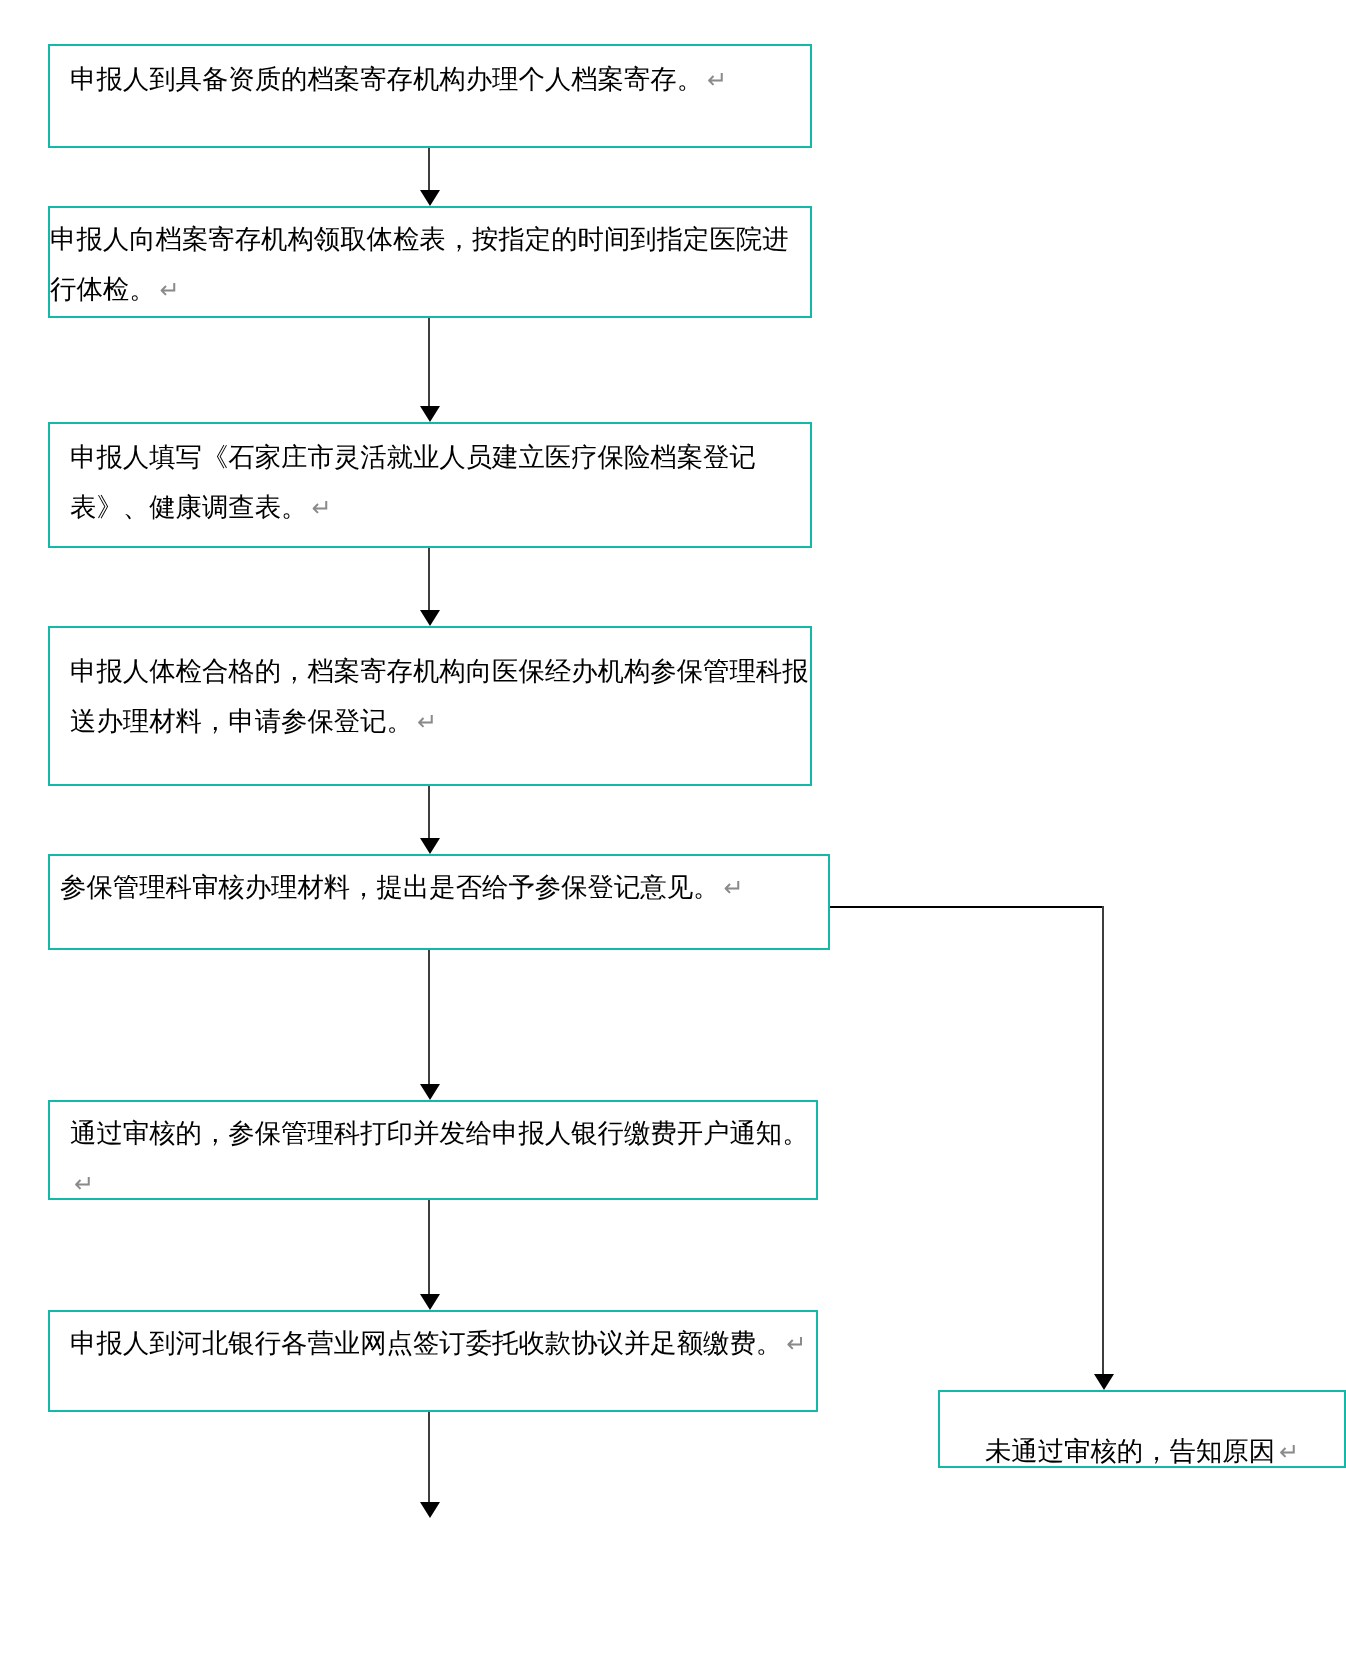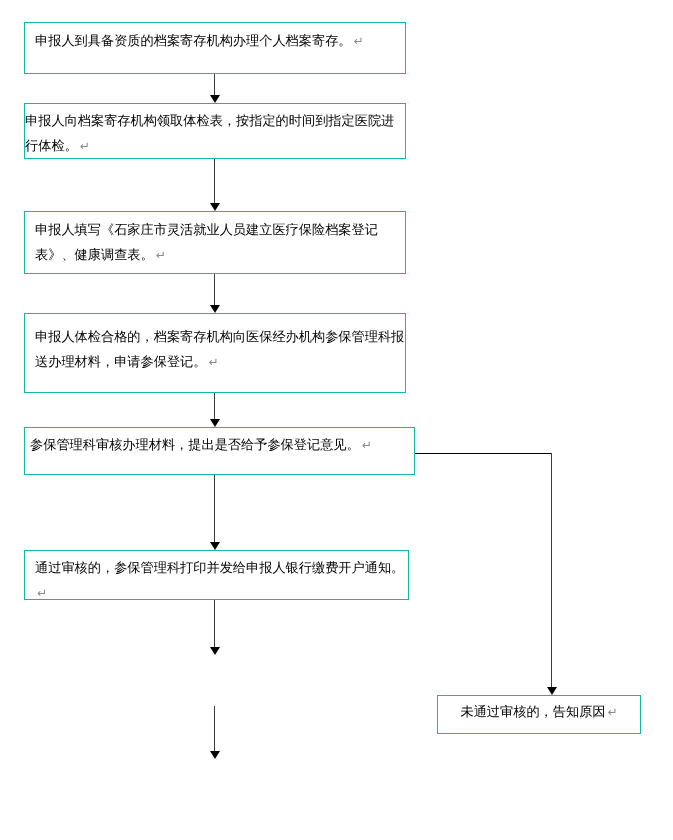--- a/index.html
+++ b/index.html
@@ -77,14 +77,15 @@
     <div class="arrow-down" style="left: 210px; top: 751px;"></div>
     <div class="hline" style="left: 415px; top: 453px; width: 137px;"></div>
     <div class="vline" style="left: 551px; top: 453px; height: 235px;"></div>
     <div class="arrow-down" style="left: 547px; top: 687px;"></div>
     <div class="node" style="left: 24px; top: 22px; width: 382px; height: 52px; padding-left: 10px; padding-top: 5px; text-align: left;"><span class="txt" style="display: inline;">申报人到具备资质的档案寄存机构办理个人档案寄存。</span><span class="pilcrow" style="margin-left: 2px;">↵</span></div>
     <div class="node" style="left: 24px; top: 103px; width: 382px; height: 56px; padding-left: 0; padding-top: 4px; text-align: left;"><span class="txt" style="display: inline;">申报人向档案寄存机构领取体检表，按指定的时间到指定医院进行体检。</span><span class="pilcrow" style="margin-left: 2px;">↵</span></div>
     <div class="node" style="left: 24px; top: 211px; width: 382px; height: 63px; padding-left: 10px; padding-top: 5px; text-align: left;"><span class="txt" style="display: inline;">申报人填写《石家庄市灵活就业人员建立医疗保险档案登记表》、健康调查表。</span><span class="pilcrow" style="margin-left: 2px;">↵</span></div>
     <div class="node" style="left: 24px; top: 313px; width: 382px; height: 80px; padding-left: 10px; padding-top: 10px; text-align: left;"><span class="txt" style="display: inline;">申报人体检合格的，档案寄存机构向医保经办机构参保管理科报送办理材料，申请参保登记。</span><span class="pilcrow" style="margin-left: 2px;">↵</span></div>
     <div class="node" style="left: 24px; top: 427px; width: 391px; height: 48px; padding-left: 5px; padding-top: 4px; text-align: left;"><span class="txt" style="display: inline;">参保管理科审核办理材料，提出是否给予参保登记意见。</span><span class="pilcrow" style="margin-left: 2px;">↵</span></div>
     <div class="node" style="left: 24px; top: 550px; width: 385px; height: 50px; padding-left: 10px; padding-top: 4px; text-align: left;"><span class="txt" style="display: inline;">通过审核的，参保管理科打印并发给申报人银行缴费开户通知。</span><span class="pilcrow" style="margin-left: 2px;">↵</span></div>
-    <div class="node" style="left: 437px; top: 695px; width: 204px; height: 39px; padding-left: 0px; padding-top: 3px; text-align: center;"><span class="txt" style="display: inline;">未通过审核的，告知原因</span><span class="pilcrow" style="margin-left: 2px;">↵</span></div>
+    <div class="node" style="left: 24px; top: 655px; width: 385px; height: 51px; padding-left: 10px; padding-top: 4px; text-align: left;"><span class="txt" style="display: inline;">申报人到河北银行各营业网点签订委托收款协议并足额缴费。</span><span class="pilcrow" style="margin-left: 2px;">↵</span></div>
+    <div class="node" style="left: 469px; top: 695px; width: 204px; height: 39px; padding-left: 0px; padding-top: 18px; text-align: center;"><span class="txt" style="display: inline;">未通过审核的，告知原因</span><span class="pilcrow" style="margin-left: 2px;">↵</span></div>
   </div>
 
 </body></html>

